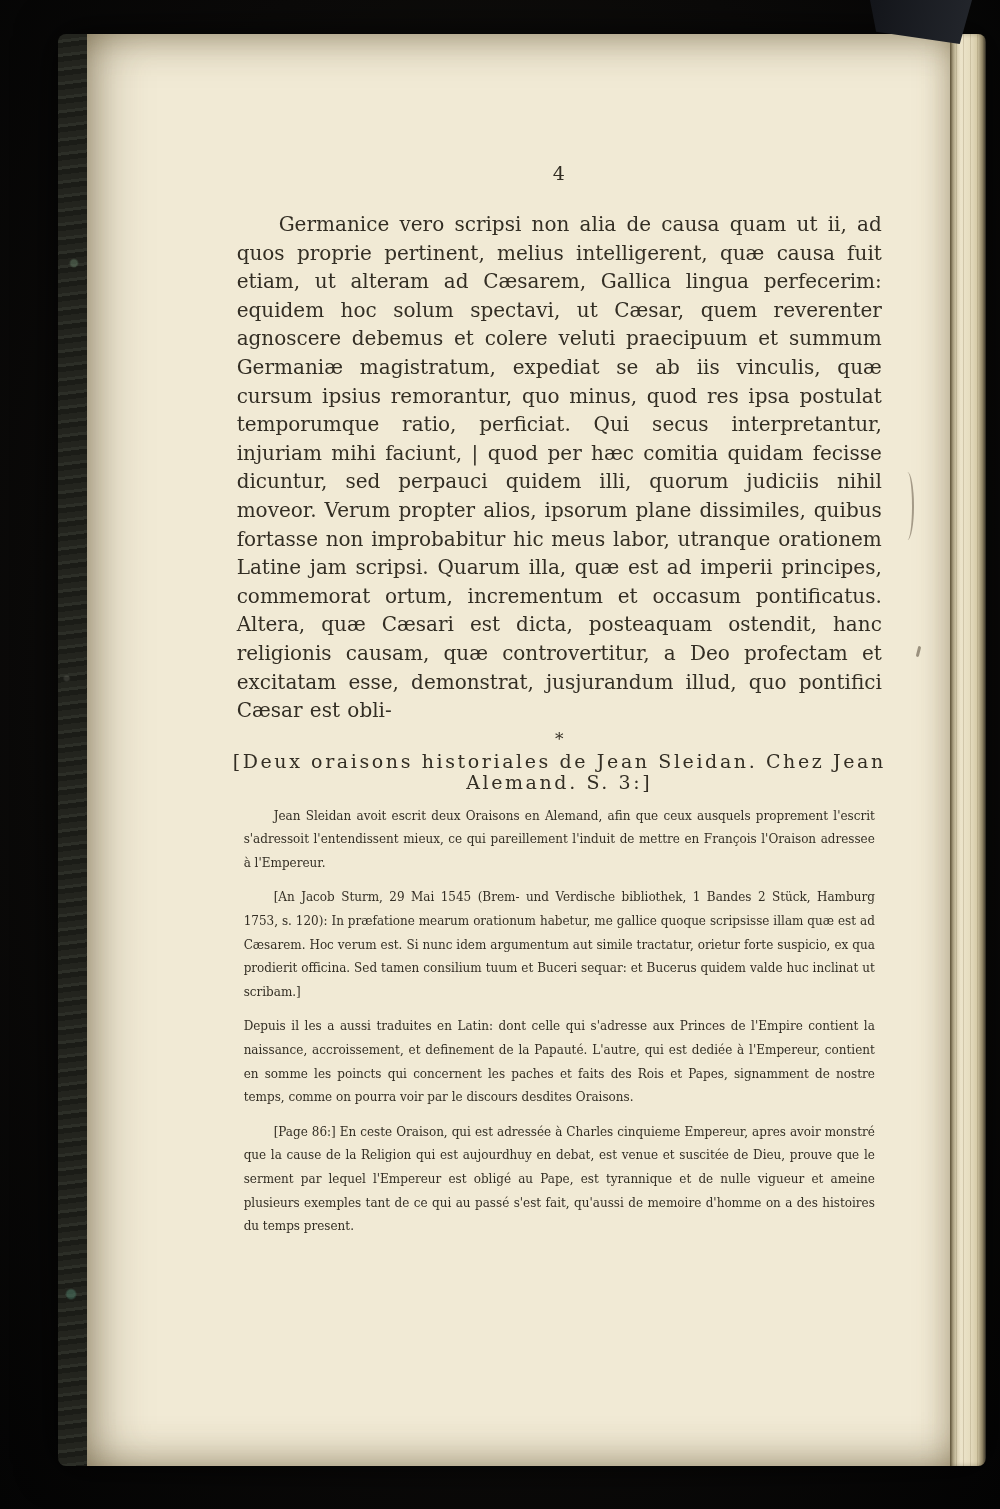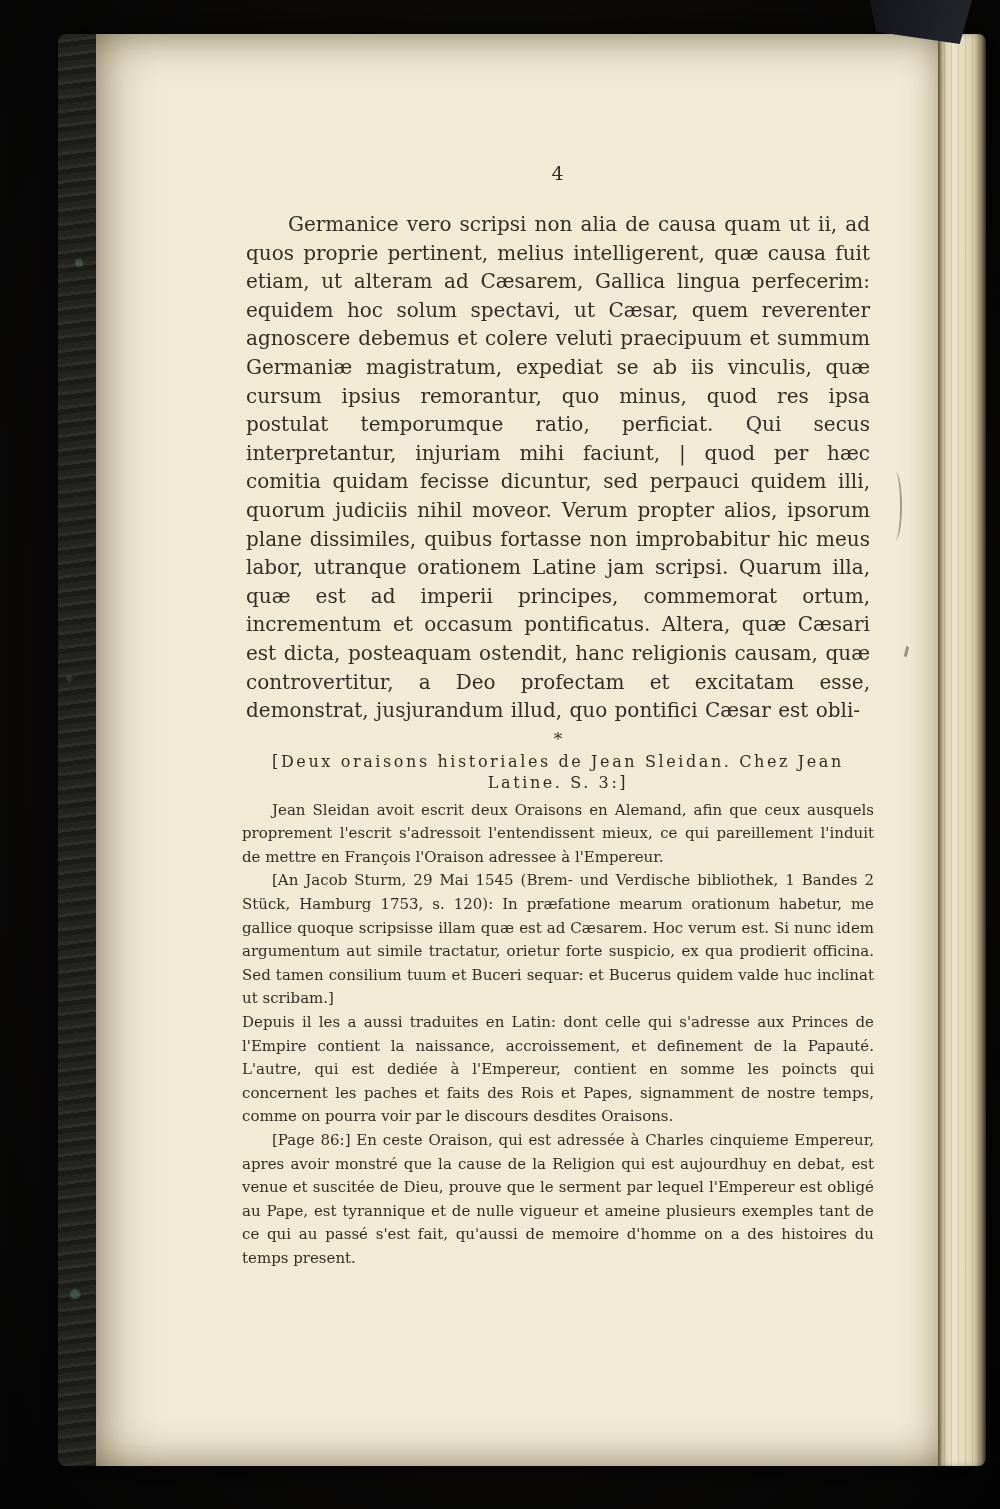--- a/index.html
+++ b/index.html
@@ -68,30 +68,30 @@
 
   .separator {
     text-align: center;
     font-size: 17px;
     line-height: 20px;
     margin-top: 2px;
   }
 
   .fn-heading {
     text-align: center;
-    font-size: 16px;
+    font-size: 19px;
     letter-spacing: 2.6px;
     line-height: 21.5px;
     margin: 2px 0 5px 0;
     white-space: nowrap;
   }
 
   .fn {
-    margin: 0;
-    font-size: 15px;
+    margin: 11px;
+    font-size: 12px;
     line-height: 23.6px;
     text-align: justify;
   }
   .fn.indent { text-indent: 30px; }
 
   
   .mark-1 {
     position: absolute;
     right: 36px;
     top: 438px;
@@ -142,21 +142,21 @@
 
     <div class="page">
       <div class="page-number">4</div>
 
       <p class="body-text">Germanice vero scripsi non alia de causa quam ut ii, ad quos proprie pertinent, melius intelligerent, quæ causa fuit etiam, ut alteram ad Cæsarem, Gallica lingua perfecerim: equidem hoc solum spectavi, ut Cæsar, quem reverenter agnoscere debemus et colere veluti praecipuum et summum Germaniæ magistratum, expediat se ab iis vinculis, quæ cursum ipsius remorantur, quo minus, quod res ipsa postulat temporumque ratio, perficiat. Qui secus interpretantur, injuriam mihi faciunt, | quod per hæc comitia quidam fecisse dicuntur, sed perpauci quidem illi, quorum judiciis nihil moveor. Verum propter alios, ipsorum plane dissimiles, quibus fortasse non improbabitur hic meus labor, utranque orationem Latine jam scripsi. Quarum illa, quæ est ad imperii principes, commemorat ortum, incrementum et occasum pontificatus. Altera, quæ Cæsari est dicta, posteaquam ostendit, hanc religionis causam, quæ controvertitur, a Deo profectam et excitatam esse, demonstrat, jusjurandum illud, quo pontifici Cæsar est obli-</p>
 
       <div class="separator">*</div>
 
       <div class="fn-heading">
         <div>[Deux oraisons historiales de Jean Sleidan. Chez Jean</div>
-        <div>Latine. S. 3:]</div>
+        <div>Alemand. S. 3:]</div>
       </div>
 
       <p class="fn indent">Jean Sleidan avoit escrit deux Oraisons en Alemand, afin que ceux ausquels proprement l'escrit s'adressoit l'entendissent mieux, ce qui pareillement l'induit de mettre en François l'Oraison adressee à l'Empereur.</p>
 
       <p class="fn indent">[An Jacob Sturm, 29 Mai 1545 (Brem- und Verdische bibliothek, 1 Bandes 2 Stück, Hamburg 1753, s. 120): In præfatione mearum orationum habetur, me gallice quoque scripsisse illam quæ est ad Cæsarem. Hoc verum est. Si nunc idem argumentum aut simile tractatur, orietur forte suspicio, ex qua prodierit officina. Sed tamen consilium tuum et Buceri sequar: et Bucerus quidem valde huc inclinat ut scribam.]</p>
 
       <p class="fn">Depuis il les a aussi traduites en Latin: dont celle qui s'adresse aux Princes de l'Empire contient la naissance, accroissement, et definement de la Papauté. L'autre, qui est dediée à l'Empereur, contient en somme les poincts qui concernent les paches et faits des Rois et Papes, signamment de nostre temps, comme on pourra voir par le discours desdites Oraisons.</p>
 
       <p class="fn indent">[Page 86:] En ceste Oraison, qui est adressée à Charles cinquieme Empereur, apres avoir monstré que la cause de la Religion qui est aujourdhuy en debat, est venue et suscitée de Dieu, prouve que le serment par lequel l'Empereur est obligé au Pape, est tyrannique et de nulle vigueur et ameine plusieurs exemples tant de ce qui au passé s'est fait, qu'aussi de memoire d'homme on a des histoires du temps present.</p>
 

